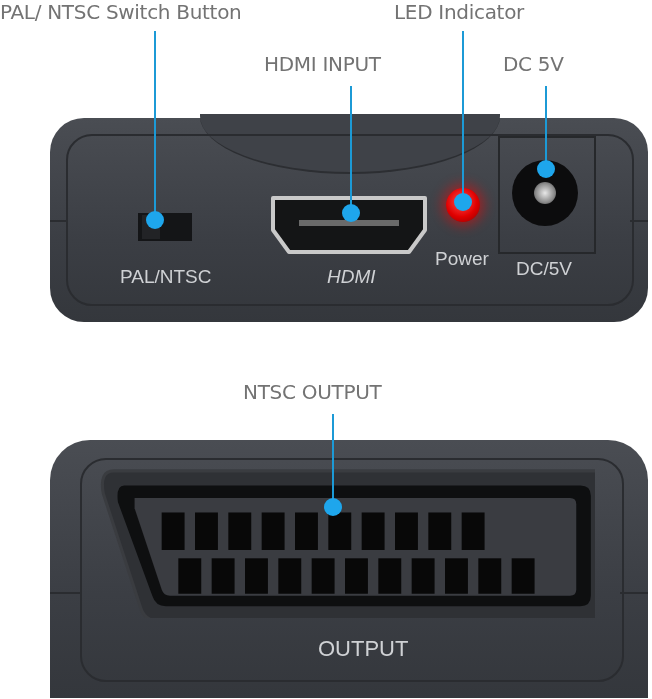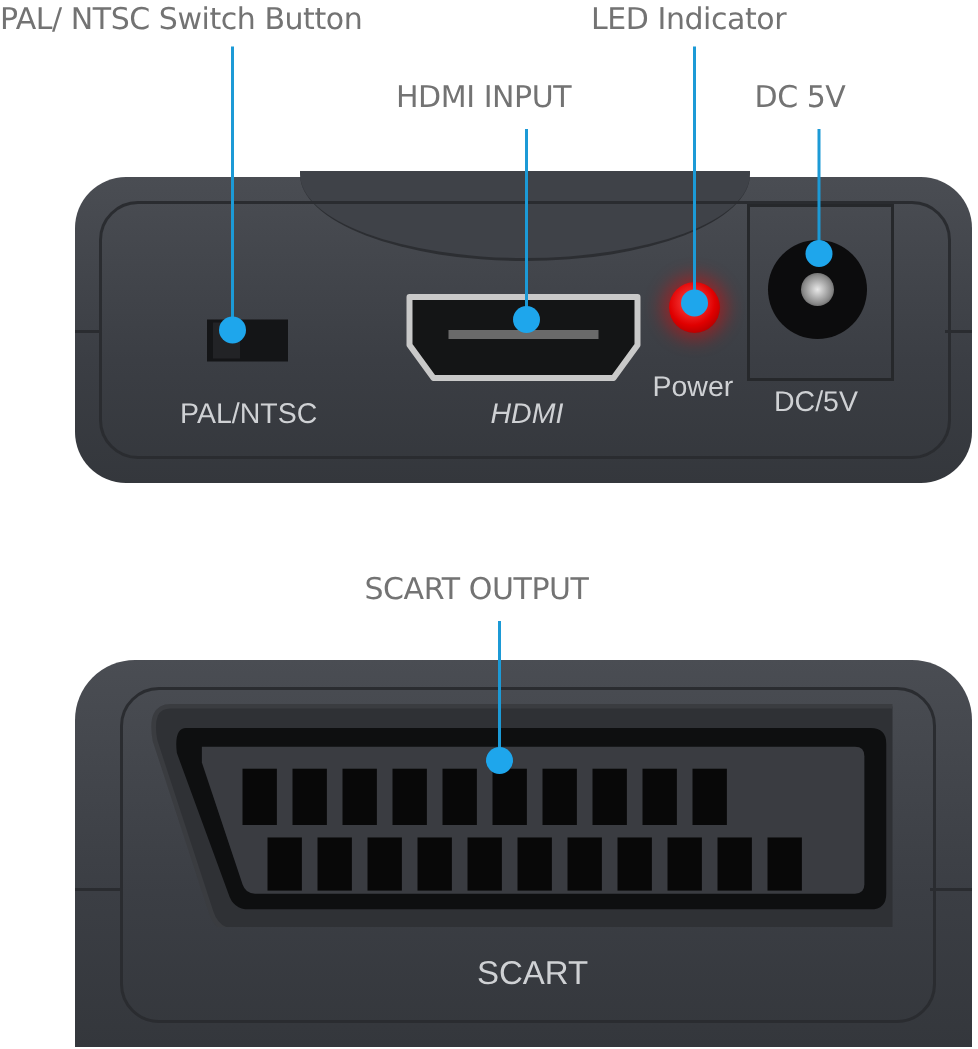--- a/index.html
+++ b/index.html
@@ -70,21 +70,21 @@
 
 <div class="line" style="left:154px; top:31px; height:188px;"></div>
 <div class="dot" style="left:146px; top:211px;"></div>
 <div class="line" style="left:350px; top:86px; height:126px;"></div>
 <div class="dot" style="left:342px; top:204px;"></div>
 <div class="line" style="left:462px; top:31px; height:170px;"></div>
 <div class="dot" style="left:454px; top:193px;"></div>
 <div class="line" style="left:545px; top:86px; height:82px;"></div>
 <div class="dot" style="left:537px; top:160px;"></div>
 
-<div class="callout" style="left:243px; top:380px;">SCART OUTPUT</div>
+<div class="callout" style="left:243px; top:380px;">NTSC OUTPUT</div>
 <div class="device" style="left:50px; top:440px; width:598px; height:258px; border-radius:40px 40px 0 0;"></div>
 <div class="inner" style="left:80px; top:458px; width:540px; height:220px;"></div>
 <div class="seam" style="left:50px; top:592px; width:30px;"></div>
 <div class="seam" style="left:620px; top:592px; width:28px;"></div>
 
 <svg class="scart-shell" viewBox="0 0 480 145" style="left:95px; top:458px; width:500px; height:160px;">
   <path d="M18 8 H478 Q490 8 490 20 V140 Q490 152 478 152 H60 Q48 152 44 140 L8 30 Q4 8 18 8 Z" fill="#2f3135" stroke="#3a3c40" stroke-width="3"></path>
   <path d="M28 22 H466 Q476 22 476 32 V128 Q476 138 466 138 H68 Q58 138 55 128 L22 38 Q20 22 28 22 Z" fill="#0e0f10"></path>
   <path d="M38 34 H456 Q462 34 462 40 V122 Q462 128 456 128 H72 Q66 128 64 122 L38 44 Z" fill="#3a3c41"></path>
   <g fill="#080808">
@@ -108,13 +108,13 @@
       <rect x="304" y="92" width="22" height="34"></rect>
     <rect x="336" y="92" width="22" height="34"></rect>
       <rect x="368" y="92" width="22" height="34"></rect>
     <rect x="400" y="92" width="22" height="34"></rect>
   </g>
 </svg>
 
 <div class="line" style="left:332px; top:414px; height:92px;"></div>
 <div class="dot" style="left:324px; top:498px;"></div>
 
-<div class="label" style="left:318px; top:636px; font-size:22px;">SCART</div>
+<div class="label" style="left:318px; top:636px; font-size:22px;">OUTPUT</div>
 
 </body></html>

